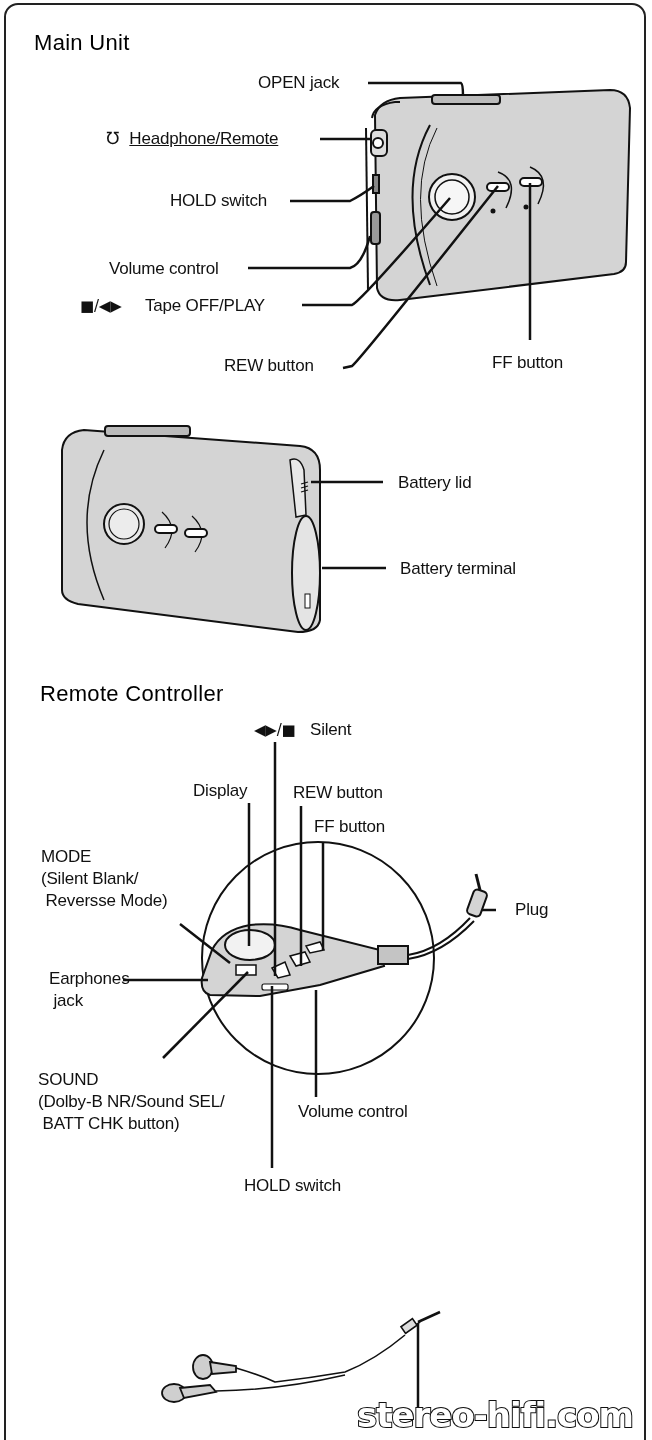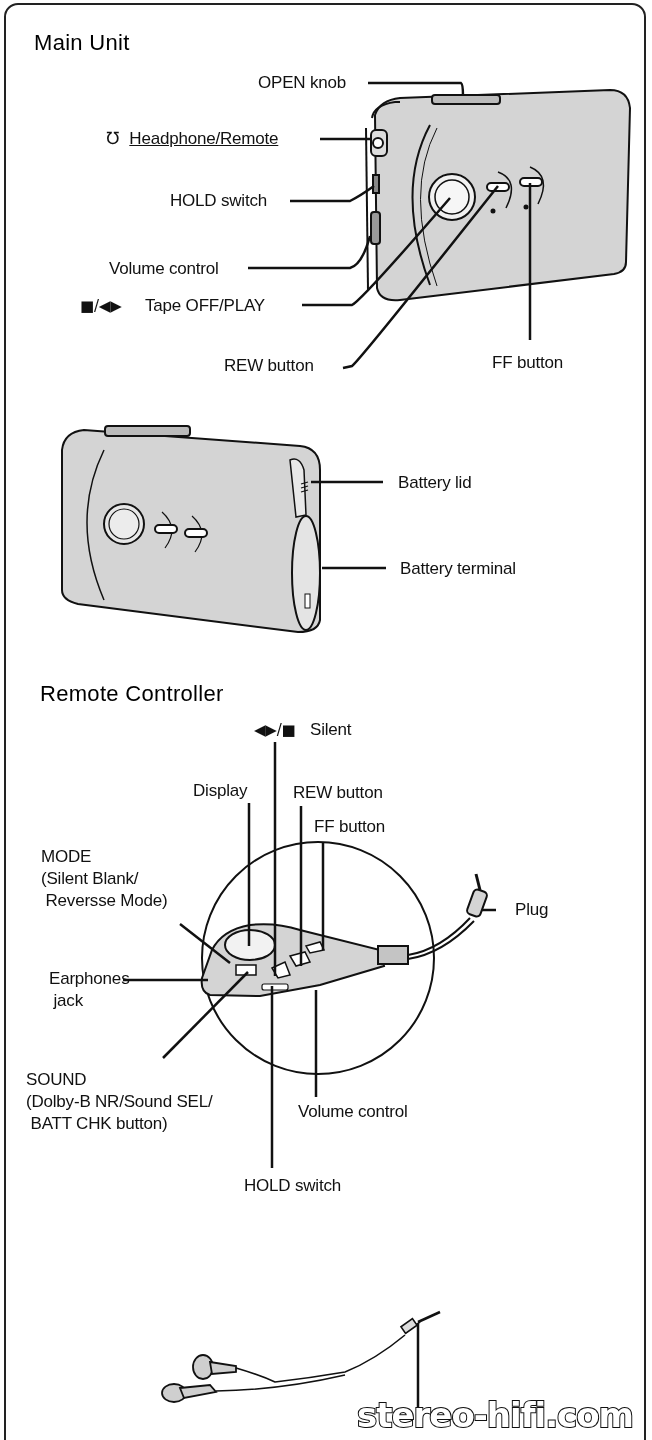--- a/index.html
+++ b/index.html
@@ -81,21 +81,21 @@
     <line x1="301" y1="488" x2="308" y2="486" stroke-width="1.2"></line>
     <line x1="301" y1="492" x2="308" y2="490" stroke-width="1.2"></line>
     <rect x="305" y="594" width="5" height="14" fill="#fff" stroke-width="1"></rect>
   </g>
   <g stroke="#111" stroke-width="2.5" fill="none">
     <path d="M311,482 L383,482"></path>
     <path d="M322,568 L386,568"></path>
   </g>
 </svg>
 
-<div class="lbl" style="left:258px; top:72px;">OPEN knob</div>
+<div class="lbl" style="left:258px; top:72px;">OPEN jack</div>
 <div class="lbl" style="left:106px; top:127px;">
   <span class="glyph">℧</span>
   <span style="margin-left:6px;text-decoration:underline;">Headphone/Remote</span>
 </div>
 <div class="lbl" style="left:170px; top:190px;">HOLD switch</div>
 <div class="lbl" style="left:109px; top:258px;">Volume control</div>
 <div class="lbl" style="left:80px; top:295px;">
   <span class="glyph" style="font-size:15px;">■/◀▶</span>
   <span style="margin-left:19px;">Tape OFF/PLAY</span>
 </div>
@@ -146,21 +146,21 @@
 </div>
 <div class="lbl" style="left:193px; top:780px;">Display</div>
 <div class="lbl" style="left:293px; top:782px;">REW button</div>
 <div class="lbl" style="left:314px; top:816px;">FF button</div>
 <div class="lbl multi" style="left:41px; top:846px;">MODE
 (Silent Blank/
  Reversse Mode)</div>
 <div class="lbl" style="left:515px; top:899px;">Plug</div>
 <div class="lbl multi" style="left:49px; top:968px;">Earphones
  jack</div>
-<div class="lbl multi" style="left:26px; top:1069px;">SOUND
+<div class="lbl multi" style="left:38px; top:1069px;">SOUND
 (Dolby-B NR/Sound SEL/
  BATT CHK button)</div>
 <div class="lbl" style="left:298px; top:1101px;">Volume control</div>
 <div class="lbl" style="left:244px; top:1175px;">HOLD switch</div>
 
 <svg class="art" width="652" height="1440">
   <g stroke="#111" stroke-width="1.8" fill="#cfcfcf">
     <ellipse cx="203" cy="1367" rx="10" ry="12"></ellipse>
     <path d="M210,1362 L236,1366 L236,1372 L212,1374 Z"></path>
     <ellipse cx="174" cy="1393" rx="12" ry="9"></ellipse>

